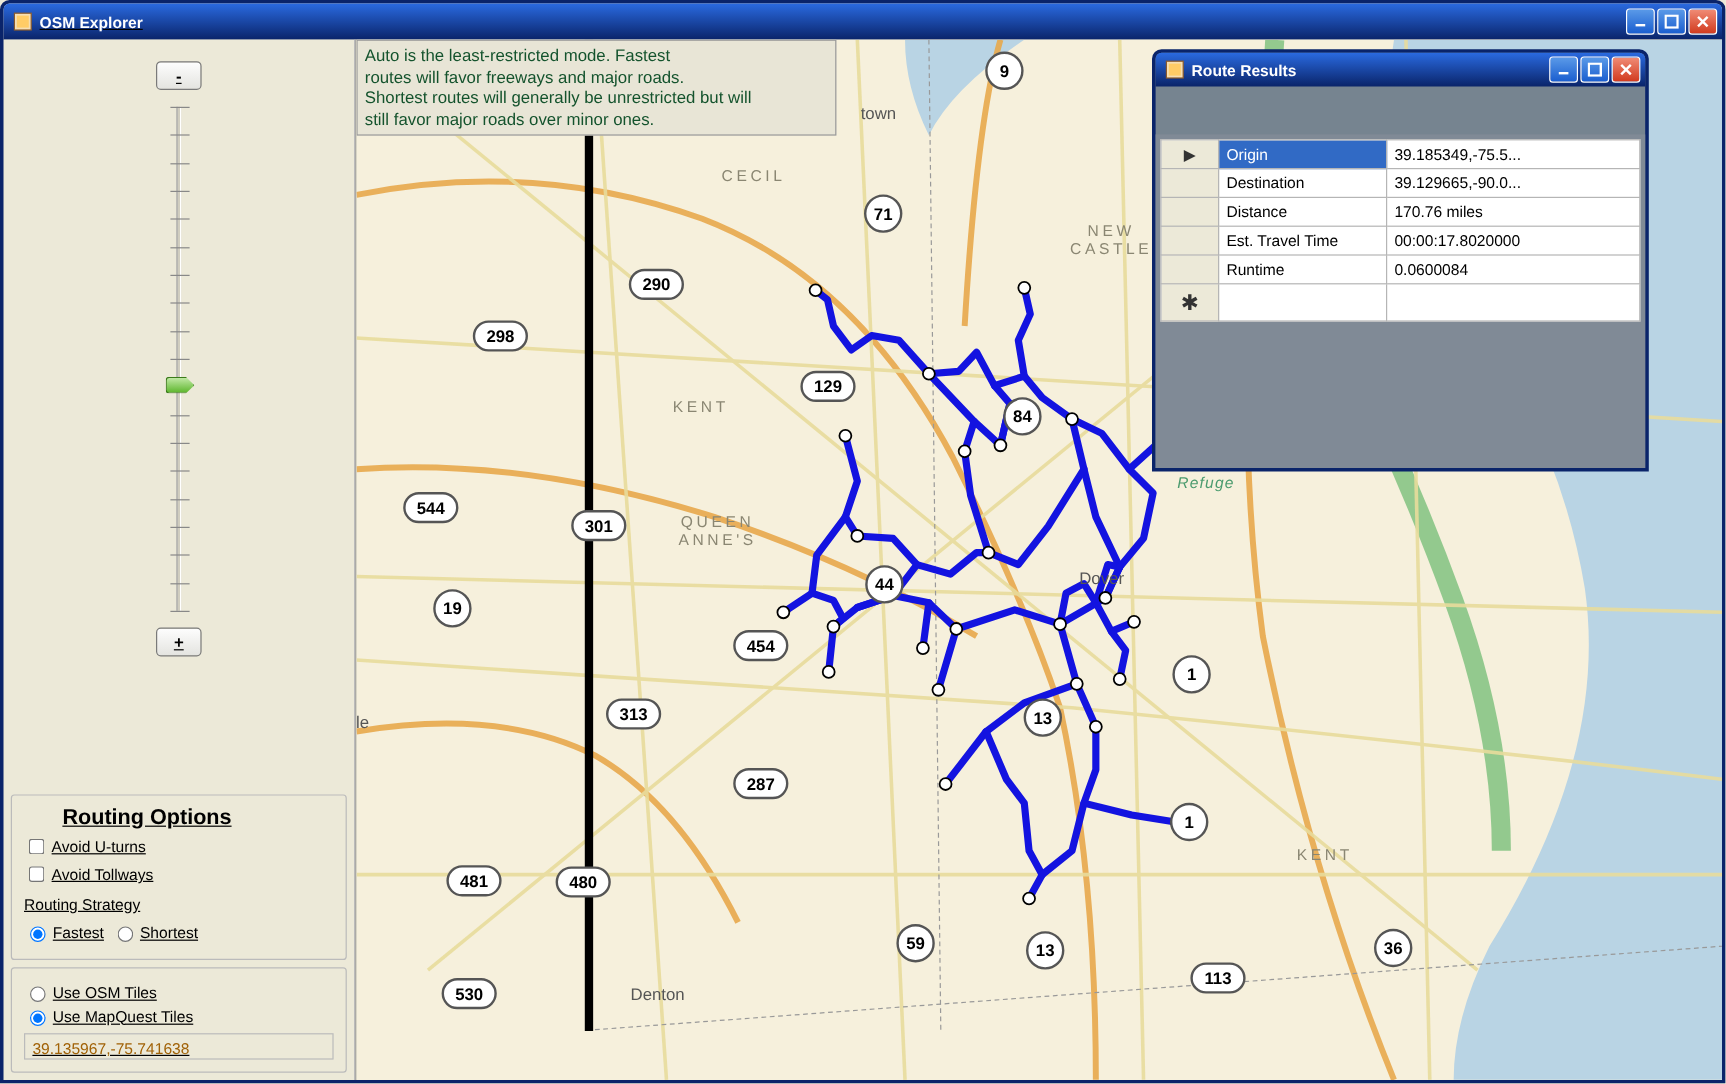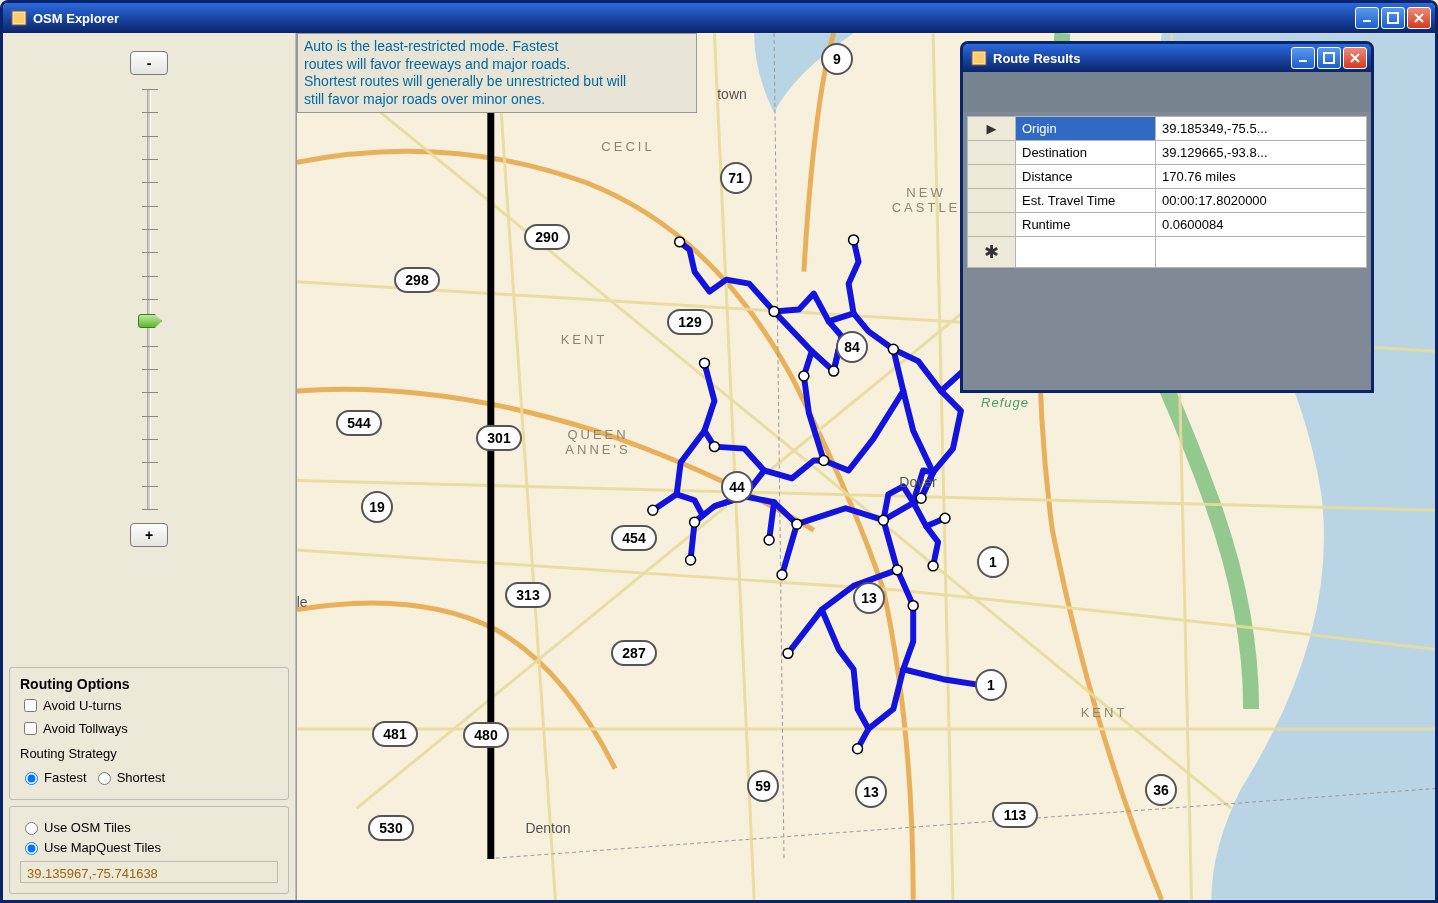--- a/index.html
+++ b/index.html
@@ -15,21 +15,21 @@
   }
 
   
   .main-window {
     position: absolute;
     left: 0; top: 0;
     width: 1438px; height: 903px;
     border: 3px solid #0a246a;
     border-radius: 8px 8px 0 0;
     background: #ece9d8;
-    display: flex; flex-direction: column;
+    display: flex; flex-direction: column; text-decoration: underline;
   }
   .titlebar {
     height: 30px;
     background: linear-gradient(to bottom, #2a6ae0 0%, #0a246a 100%);
     display: flex; align-items: center;
     color: #fff;
     font-weight: bold;
     padding-left: 8px;
     border-radius: 5px 5px 0 0;
   }
@@ -124,22 +124,23 @@
 
   .group-box {
     border: 1px solid #bbb;
     background:#ece9d8;
     padding: 8px 10px 10px 10px;
     margin-top:6px;
     border-radius:3px;
   }
   .group-title {
     font-weight: bold;
-    font-size: 14px;
+    font-size: 18px;
     margin-bottom: 4px;
+    margin-left: 32px;
   }
   .check-row, .radio-row {
     display:flex; align-items:center;
     margin: 4px 0;
   }
   .check-row input, .radio-row input { margin-right:6px; }
   .strategy-label { margin-top:8px; margin-bottom:2px; }
   .radio-inline { display:flex; gap:6px; margin-top:4px; }
 
   .coord-box {
@@ -163,21 +164,21 @@
     position:absolute; left:0; top:0; width:100%; height:100%;
   }
   .tooltip {
     position:absolute;
     left:0; top:0;
     width: 400px;
     background:#e8e5d6;
     border:1px solid #999;
     padding:4px 6px;
     font-size:14px;
-    color:#0369a1;
+    color:#14532d;
     line-height:1.25;
   }
   .route-marker {
     width:46px;height:26px;
     border:2.5px solid #555;
     border-radius:13px;
     background:#fff;
     display:flex;align-items:center;justify-content:center;
     font-size:14px;
     font-weight:600;
@@ -524,21 +525,21 @@
     <table class="results">
       <tbody id="results-body">
         <tr class="selected">
           <td class="rowhdr">▶</td>
           <td class="keycol">Origin</td>
           <td>39.185349,-75.5...</td>
         </tr>
         <tr>
           <td class="rowhdr"></td>
           <td class="keycol">Destination</td>
-          <td>39.129665,-93.8...</td>
+          <td>39.129665,-90.0...</td>
         </tr>
         <tr>
           <td class="rowhdr"></td>
           <td class="keycol">Distance</td>
           <td>170.76 miles</td>
         </tr>
         <tr>
           <td class="rowhdr"></td>
           <td class="keycol">Est. Travel Time</td>
           <td>00:00:17.8020000</td>

